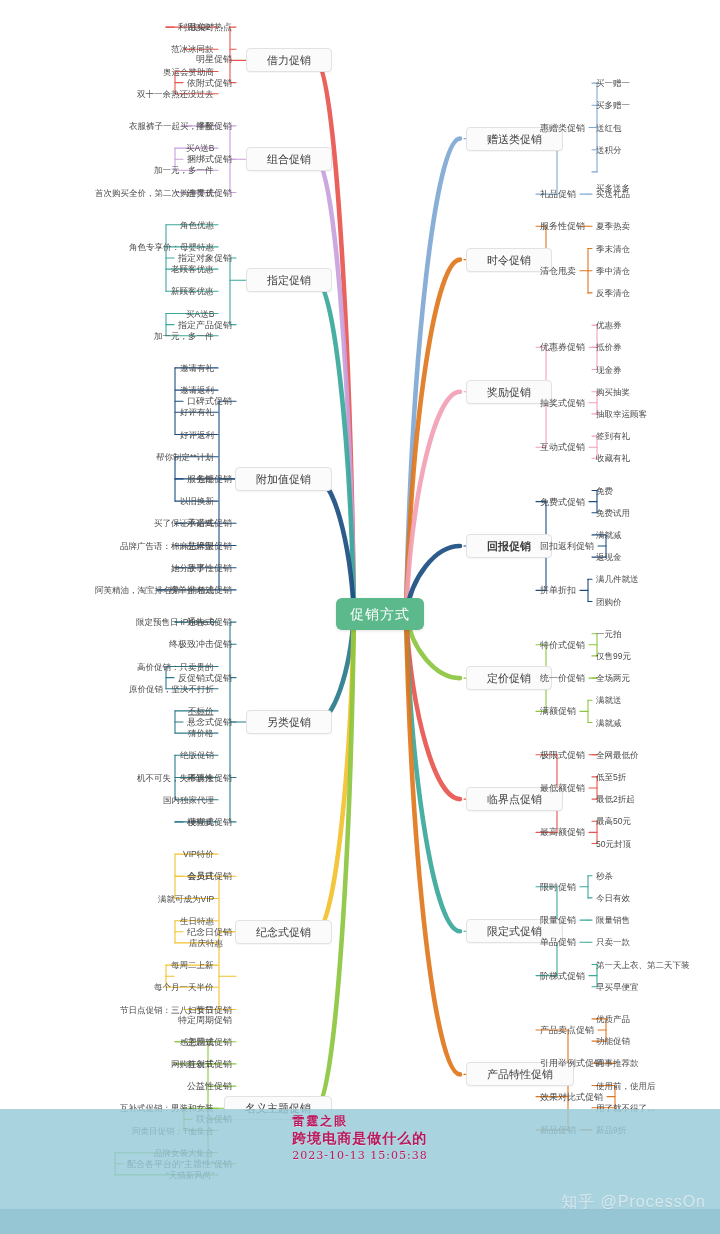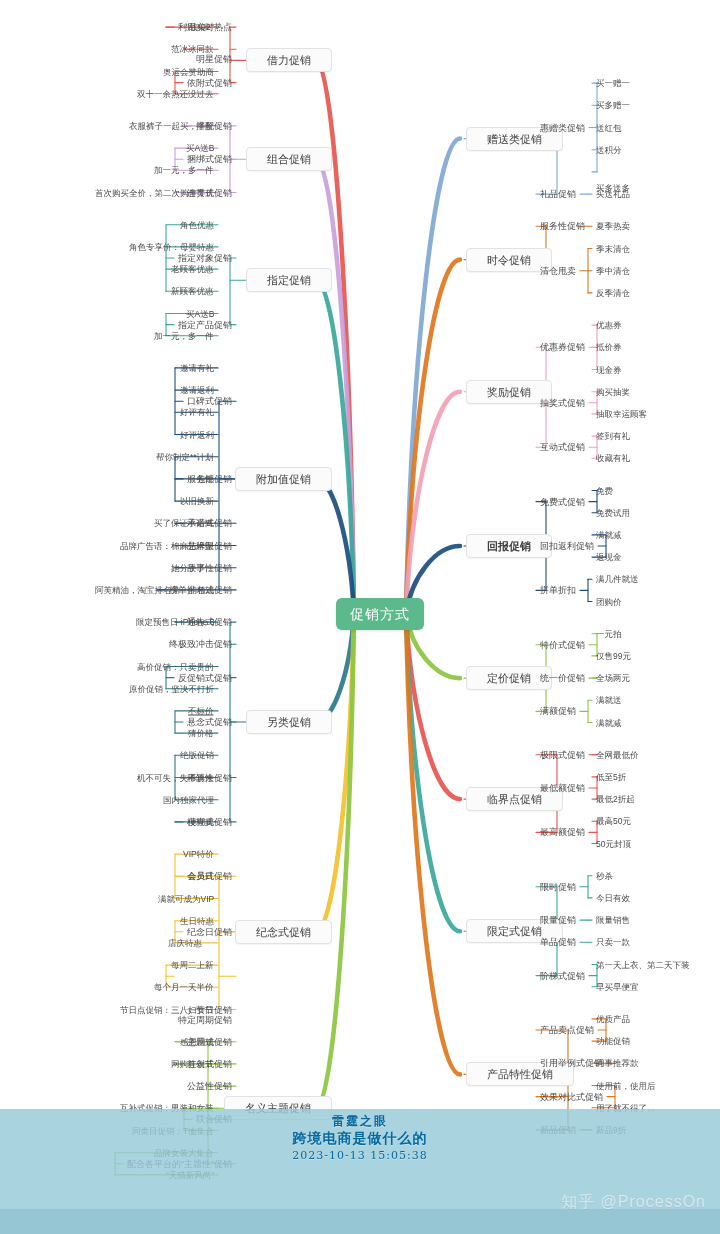--- a/index.html
+++ b/index.html
@@ -52,21 +52,21 @@
   #overlay-band{
     position:absolute;left:0;top:1109px;width:720px;height:100px;
     background:rgba(150,201,216,.82);
   }
   #overlay-band-2{
     position:absolute;left:0;top:1209px;width:720px;height:25px;
     background:rgba(135,190,206,.88);
   }
   #wm-center{
     position:absolute;left:360px;top:1113px;transform:translateX(-50%);
-    text-align:center;color:#0369a1;
+    text-align:left;color:#be185d;
     font-family:"DejaVu Serif","Liberation Serif",serif;
     text-shadow:0 1px 0 rgba(255,255,255,.35);
   }
   #wm-center .wm1{font-size:12px;line-height:16px;font-weight:bold;letter-spacing:2px;}
   #wm-center .wm2{font-size:14px;line-height:19px;font-weight:bold;letter-spacing:1px;}
   #wm-center .wm3{font-size:11px;line-height:16px;letter-spacing:1px;}
   #wm-right{
     position:absolute;right:14px;top:1192px;
     font-size:16px;color:rgba(255,255,255,.55);
     letter-spacing:1px;
@@ -411,21 +411,21 @@
       <div class="node lf l" style="top: 799.7px; left: 163px;">国内独家代理</div>
       <div class="node l2" style="top: 821.9px; left: 187px;">模糊式促销</div>
       <div class="node lf l" style="top: 821.9px; left: 188px;">便宜卖</div>
       <div class="node l1" style="top: 931.8px; left: 235px;">纪念式促销</div>
       <div class="node l2" style="top: 876.3px; left: 187px;">会员式促销</div>
       <div class="node lf l" style="top: 854.1px; left: 183px;">VIP特价</div>
       <div class="node lf l" style="top: 876.3px; left: 188px;">会员日</div>
       <div class="node lf l" style="top: 898.5px; left: 158px;">满就可成为VIP</div>
       <div class="node l2" style="top: 931.8px; left: 187px;">纪念日促销</div>
       <div class="node lf l" style="top: 920.7px; left: 180px;">生日特惠</div>
-      <div class="node lf l" style="top: 942.9px; left: 168px; text-align: center;">店庆特惠</div>
+      <div class="node lf l" style="top: 942.9px; left: 189px; text-align: center;">店庆特惠</div>
       <div class="node l2" style="top: 976.2px; left: 178px; margin-top: 44px;">特定周期促销</div>
       <div class="node lf l" style="top: 965.1px; left: 171px;">每周二上新</div>
       <div class="node lf l" style="top: 987.3px; left: 154px;">每个月一天半价</div>
       <div class="node l2" style="top: 1009.5px; left: 196px;">节日促销</div>
       <div class="node lf l" style="top: 1009.5px; left: 120px;">节日点促销：三八妇女节</div>
       <div class="node l1" style="top: 1108.3px; left: 224px;">名义主题促销</div>
       <div class="node l2" style="top: 1041.7px; left: 187px;">主题式促销</div>
       <div class="node lf l" style="top: 1041.7px; left: 180px;">感恩回馈</div>
       <div class="node l2" style="top: 1063.9px; left: 187px;">首创式促销</div>
       <div class="node lf l" style="top: 1063.9px; left: 171px;">网购狂欢节</div>

